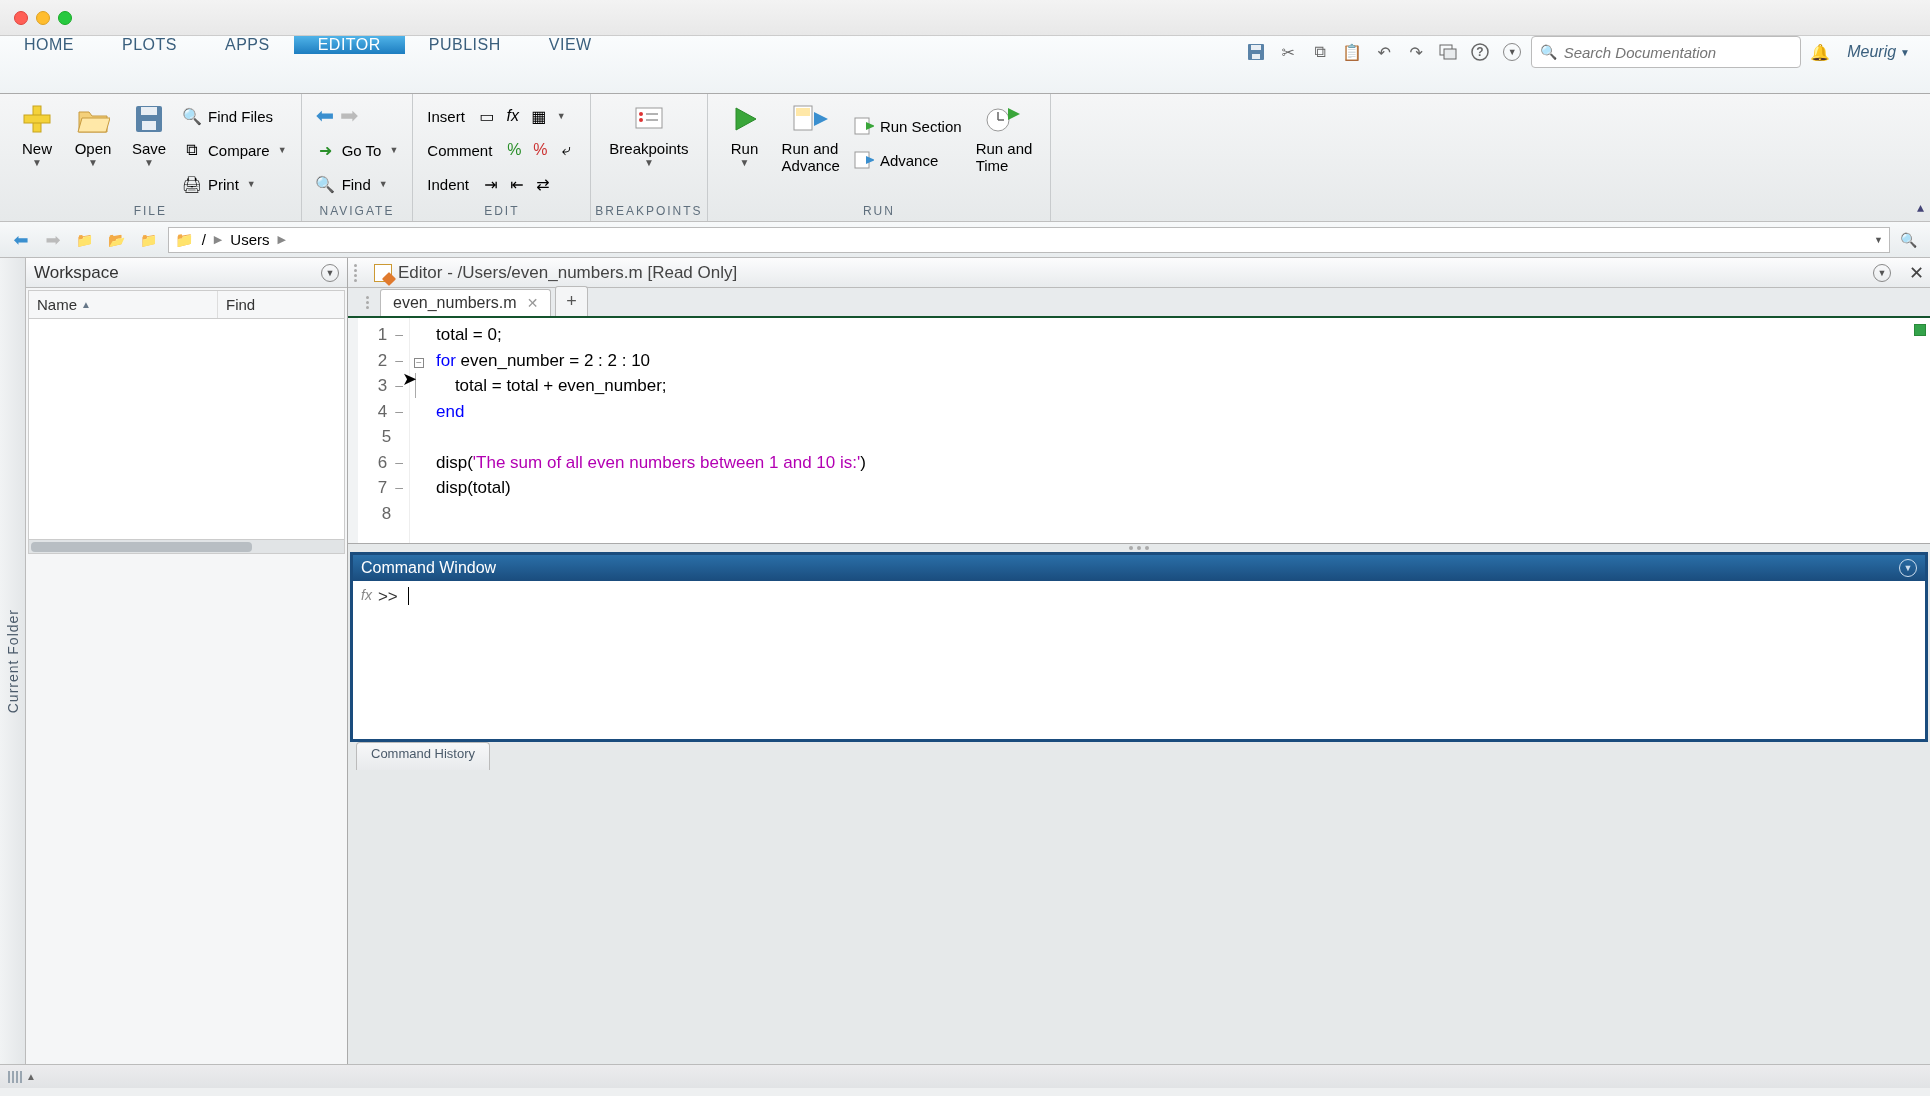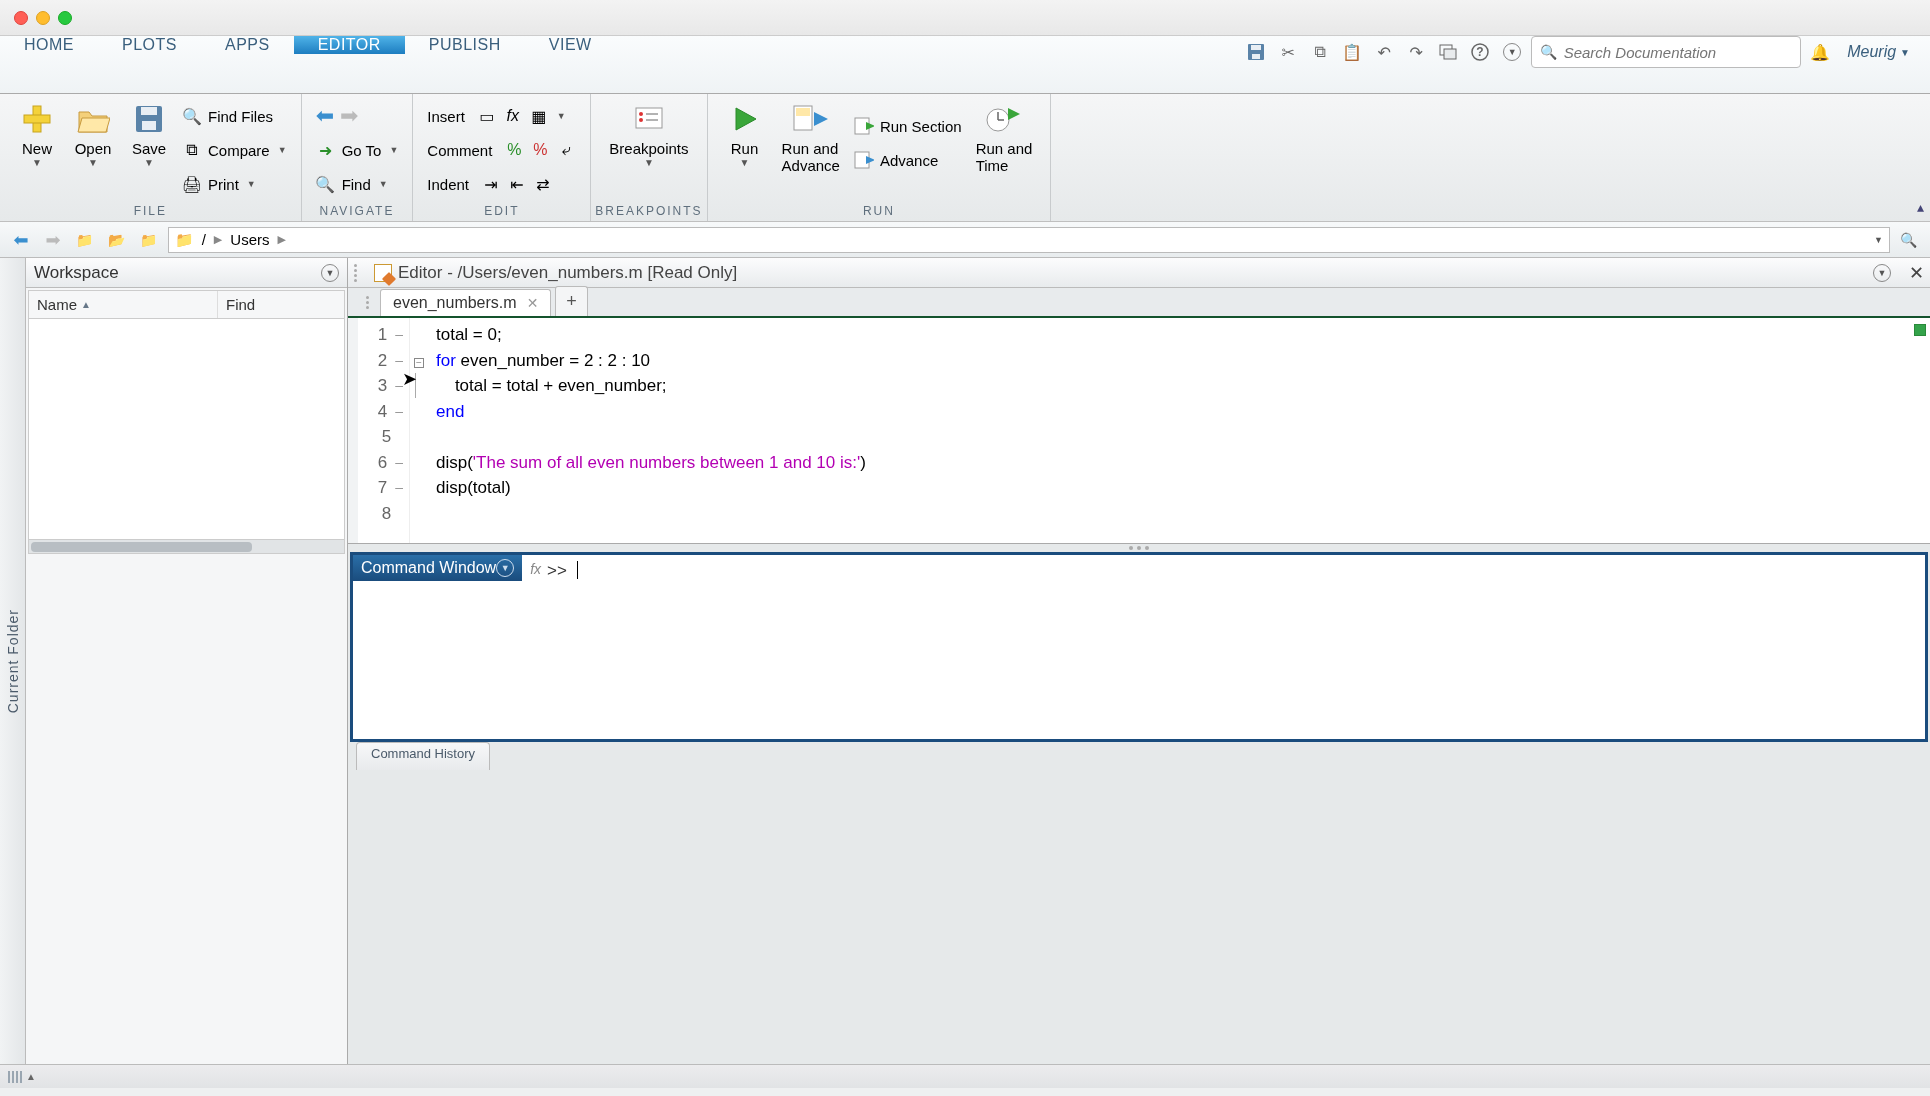--- a/index.html
+++ b/index.html
@@ -83,21 +83,21 @@
     .code { padding: 4px 8px; font-family: Menlo, Monaco, Consolas, monospace; font-size: 17px; line-height: 1.5; white-space: pre; }
     .kw { color: #0000ff; }
     .str { color: #b300b3; }
     .code-marker { position:absolute; top: 6px; right: 4px; width: 12px; height: 12px; background: #34a34a; border: 1px solid #2a8a3a; }
     .bp-col { width: 10px; background: #f1f3f4; }
     .cursor-arrow { position:absolute; left: 54px; top: 50px; font-size: 18px; color:#000; pointer-events:none; }
     
     .splitter-h { height: 8px; display:flex; justify-content:center; align-items:center; background: #e6e9ea; cursor: row-resize; }
     .splitter-h .dot { width: 4px; height: 4px; background:#aaa; border-radius:50%; margin:0 2px; }
     
-    .cmd-panel { border: 3px solid #1a4c7d; background: #fff; display: flex; height: 190px; margin: 0 2px; }
+    .cmd-panel { border: 3px solid #1a4c7d; background: #fff; display: flex; flex-direction: column; height: 190px; margin: 0 2px; }
     .cmd-hdr { height: 26px; background: linear-gradient(#2a6fa8,#1a4c7d); color: #fff; display: flex; align-items: center; padding: 0 8px; font-size: 16px; font-weight: 500; }
     .cmd-body { flex: 1; padding: 6px 8px; font-family: Menlo, Monaco, monospace; font-size: 17px; display: flex; gap: 6px; align-items: flex-start; }
     .fx { font-style: italic; color: #888; font-size: 14px; }
     .prompt { color: #333; }
     .cursor-bar { display:inline-block; width:1px; height:18px; background:#000; vertical-align: middle; margin-left: 4px; }
     
     .cmdhist-tab { height: 28px; display: flex; padding-left: 8px; }
     .cmdhist-tab .tab-inner { background: linear-gradient(#f7f8f9,#e8eaec); border: 1px solid #bbb; border-bottom:none; padding: 3px 14px; border-radius: 4px 4px 0 0; font-size: 13px; color: #4a5a6a; }
     
     .statusbar { height: 24px; background: linear-gradient(#ececee,#e1e3e5); border-top: 1px solid #bbb; display: flex; align-items: center; padding: 0 8px; }

